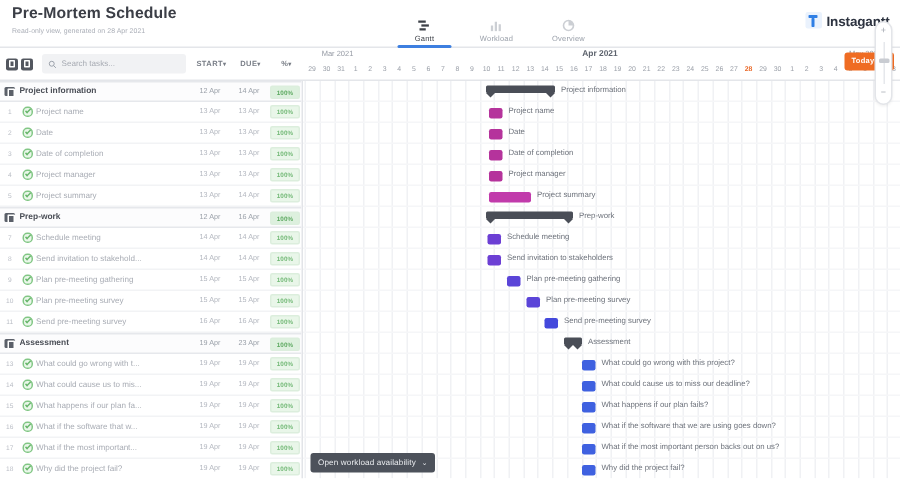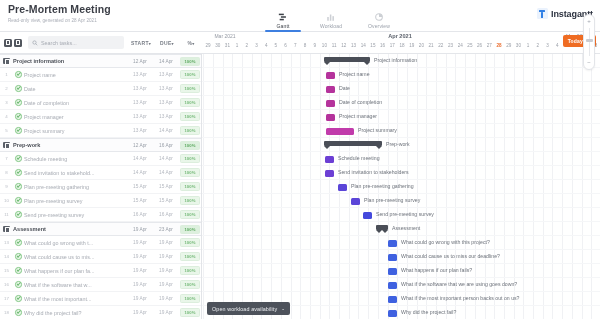--- a/index.html
+++ b/index.html
@@ -244,21 +244,21 @@
   }
   .wl-btn .chev { font-size: 4.5px; }
 </style>
 </head>
 <body>
 
 <div id="app">
 
   <div class="topbar">
     <div class="title-block">
-      <div class="proj-title">Pre-Mortem Meeting</div>
+      <div class="proj-title">Pre-Mortem Schedule</div>
       <div class="proj-sub">Read-only view, generated on 28 Apr 2021</div>
     </div>
 
     <div class="tabs">
       <div class="tab active">
         <svg class="tab-ico" viewBox="0 0 12 12">
           <rect x="1" y="2" width="6" height="1.8" fill="#3d4148"></rect>
           <rect x="3.5" y="5.1" width="6" height="1.8" fill="#3d4148"></rect>
           <rect x="2" y="8.2" width="5" height="1.8" fill="#3d4148"></rect>
         </svg>

